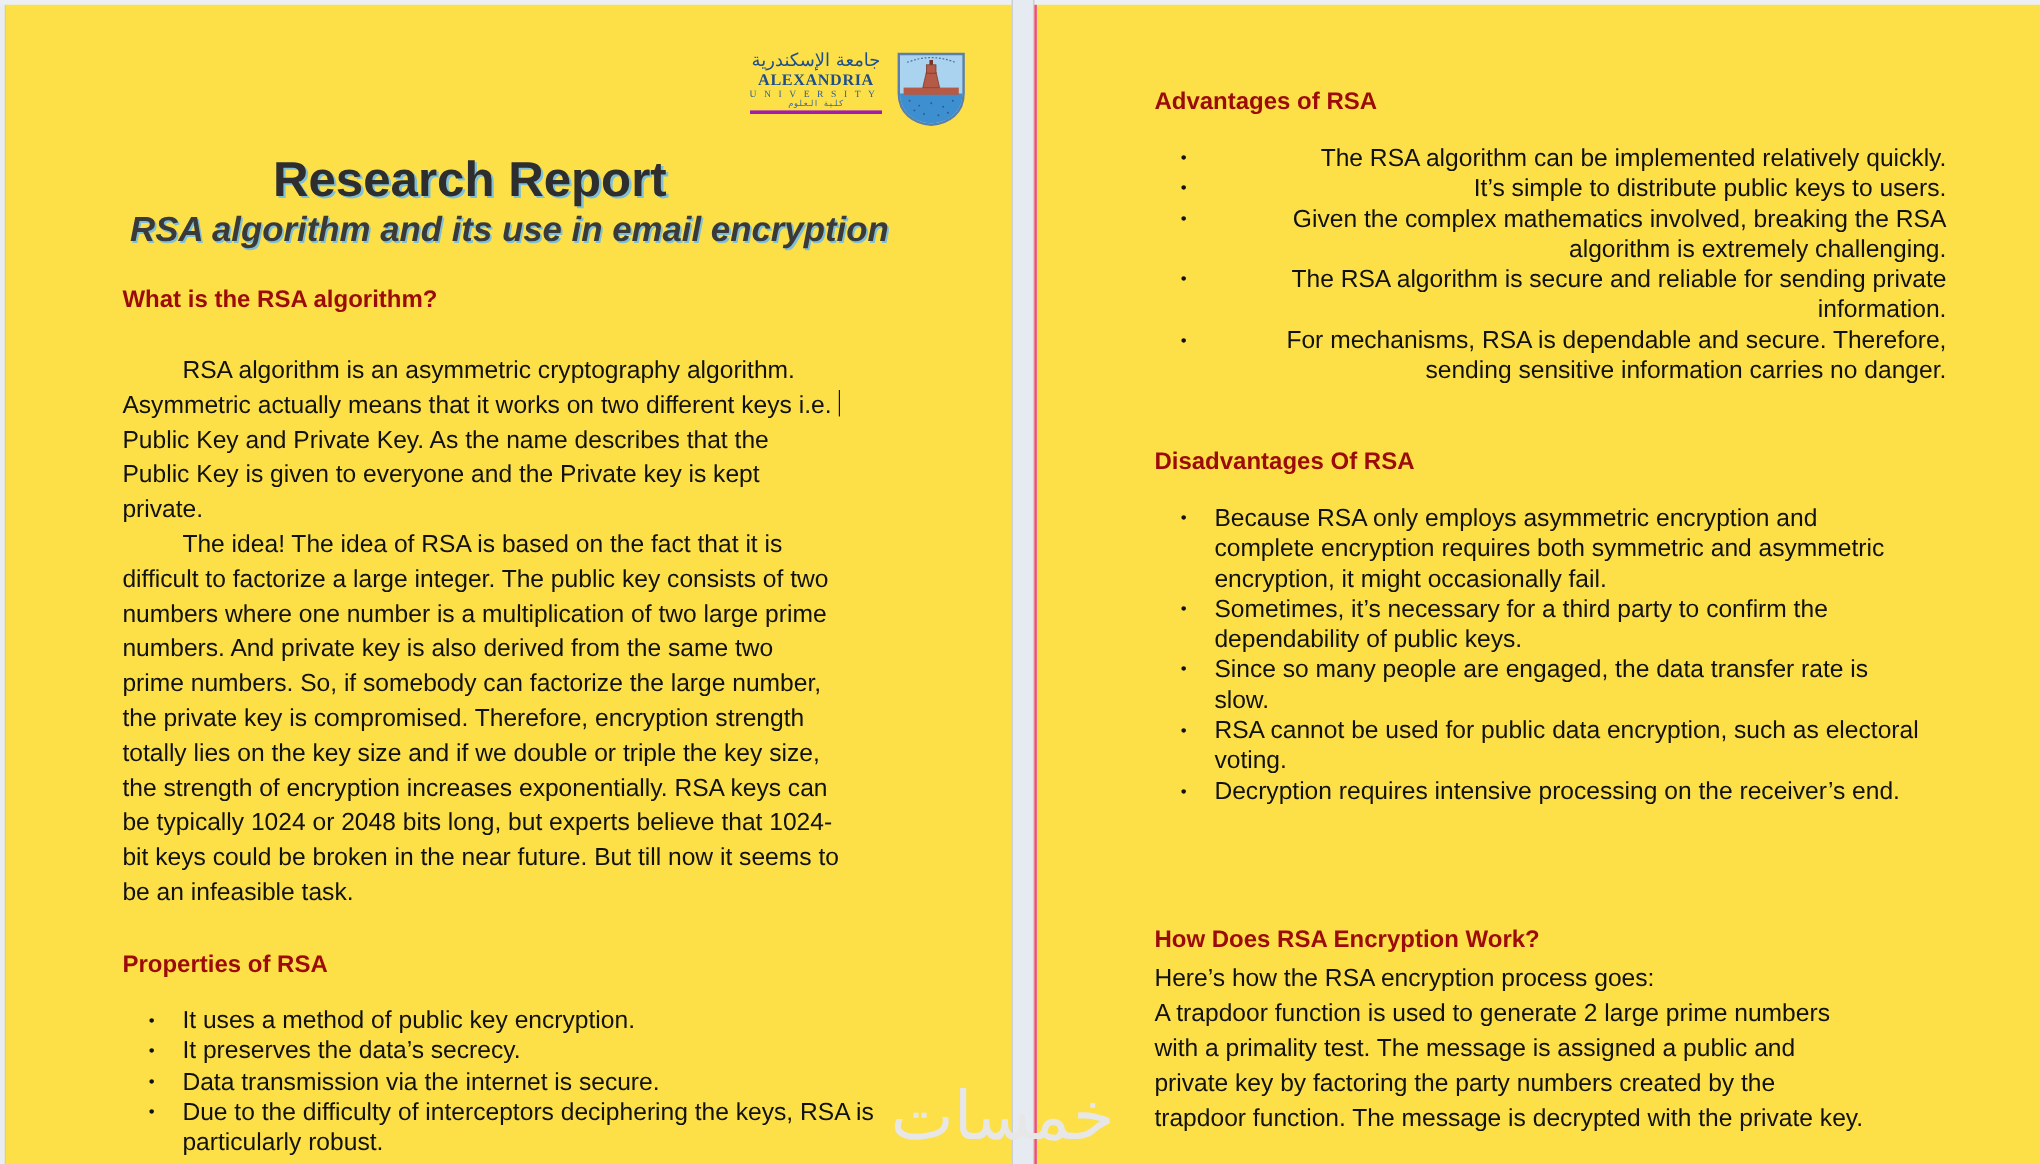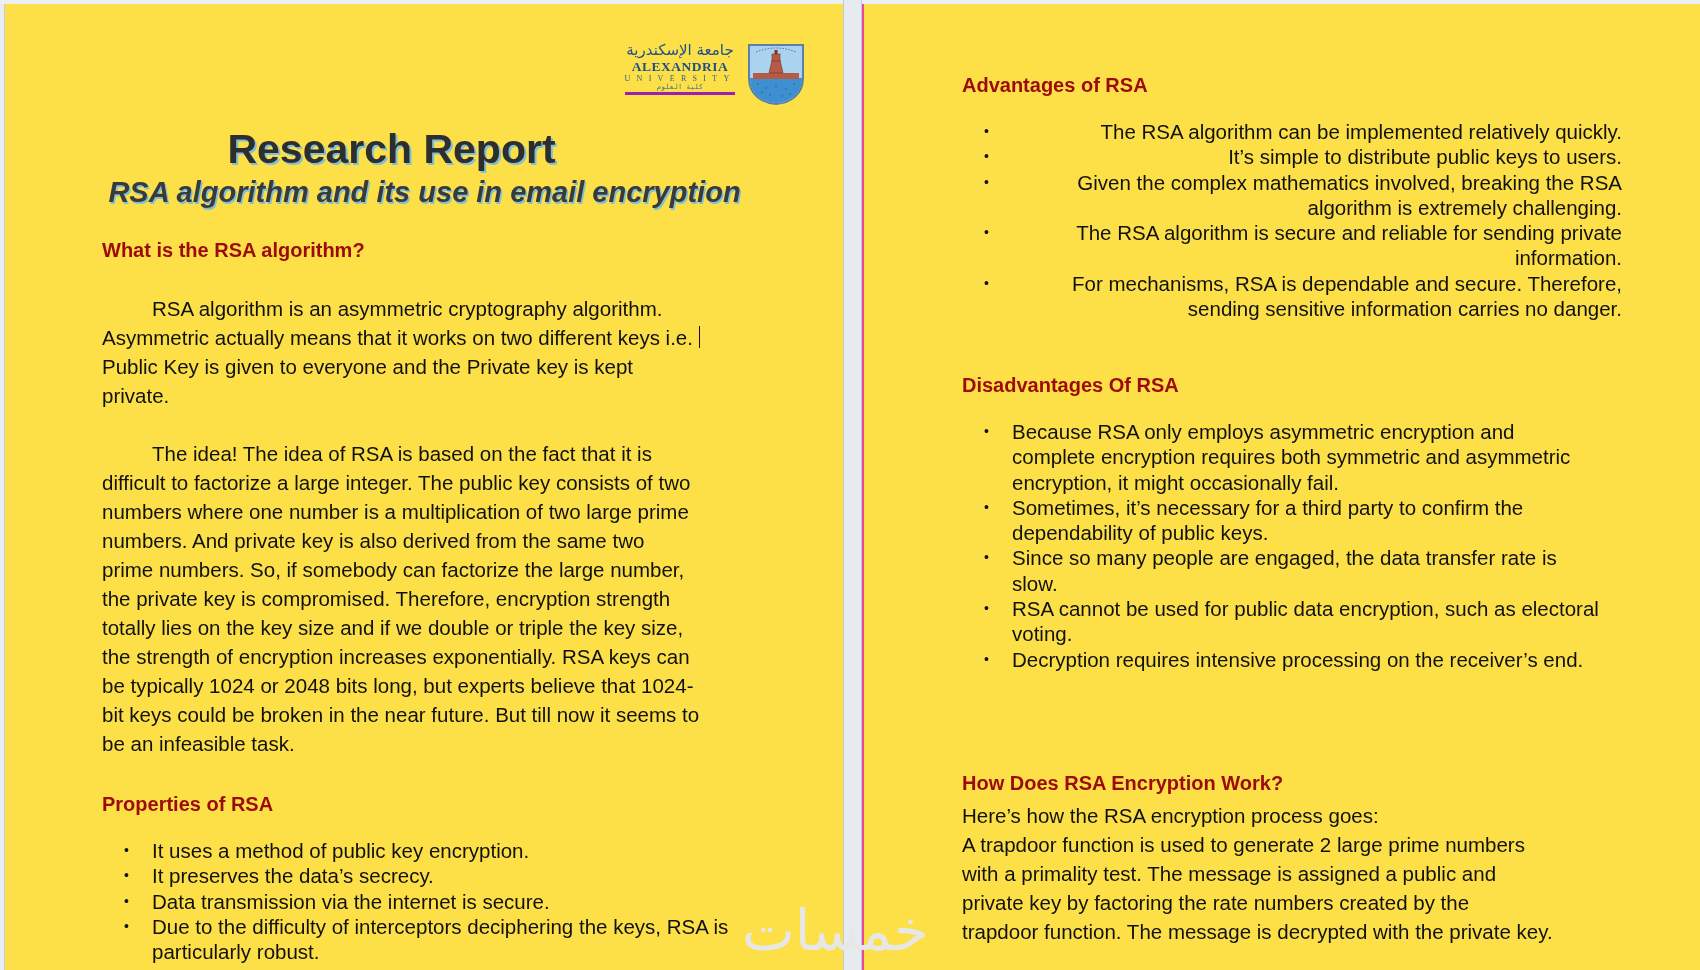--- a/index.html
+++ b/index.html
@@ -102,20 +102,21 @@
   </div>
 
   <div class="title">Research Report</div>
   <div class="subtitle">RSA algorithm and its use in email encryption</div>
 
   <div class="heading" style="left:97px; top:235px;">What is the RSA algorithm?</div>
 
   <div class="para" style="left:97px; top:290px;">
     <div><span class="indent"></span><span>RSA algorithm is an asymmetric cryptography algorithm.</span></div>
     <div><span>Asymmetric actually means that it works on two different keys i.e.</span><span class="cursor"></span></div>
+    <div>Public Key and Private Key. As the name describes that the</div>
     <div>Public Key is given to everyone and the Private key is kept</div>
     <div>private.</div>
   </div>
 
   <div class="para" style="left:97px; top:435px;">
     <div><span class="indent"></span><span>The idea! The idea of RSA is based on the fact that it is</span></div>
     <div>difficult to factorize a large integer. The public key consists of two</div>
     <div>numbers where one number is a multiplication of two large prime</div>
     <div>numbers. And private key is also derived from the same two</div>
     <div>prime numbers. So, if somebody can factorize the large number,</div>
@@ -157,18 +158,18 @@
     <li>Since so many people are engaged, the data transfer rate is slow.</li>
     <li>RSA cannot be used for public data encryption, such as electoral voting.</li>
     <li>Decryption requires intensive processing on the receiver’s end.</li>
   </ul>
 
   <div class="heading" style="left:98px; top:768px;">How Does RSA Encryption Work?</div>
   <div class="para" style="left:98px; top:797px;">
     <div>Here’s how the RSA encryption process goes:</div>
     <div>A trapdoor function is used to generate 2 large prime numbers</div>
     <div>with a primality test. The message is assigned a public and</div>
-    <div>private key by factoring the rate numbers created by the</div>
+    <div>private key by factoring the party numbers created by the</div>
     <div>trapdoor function. The message is decrypted with the private key.</div>
   </div>
 </div>
 
 <div class="watermark">خمسات</div>
 
 </body></html>

